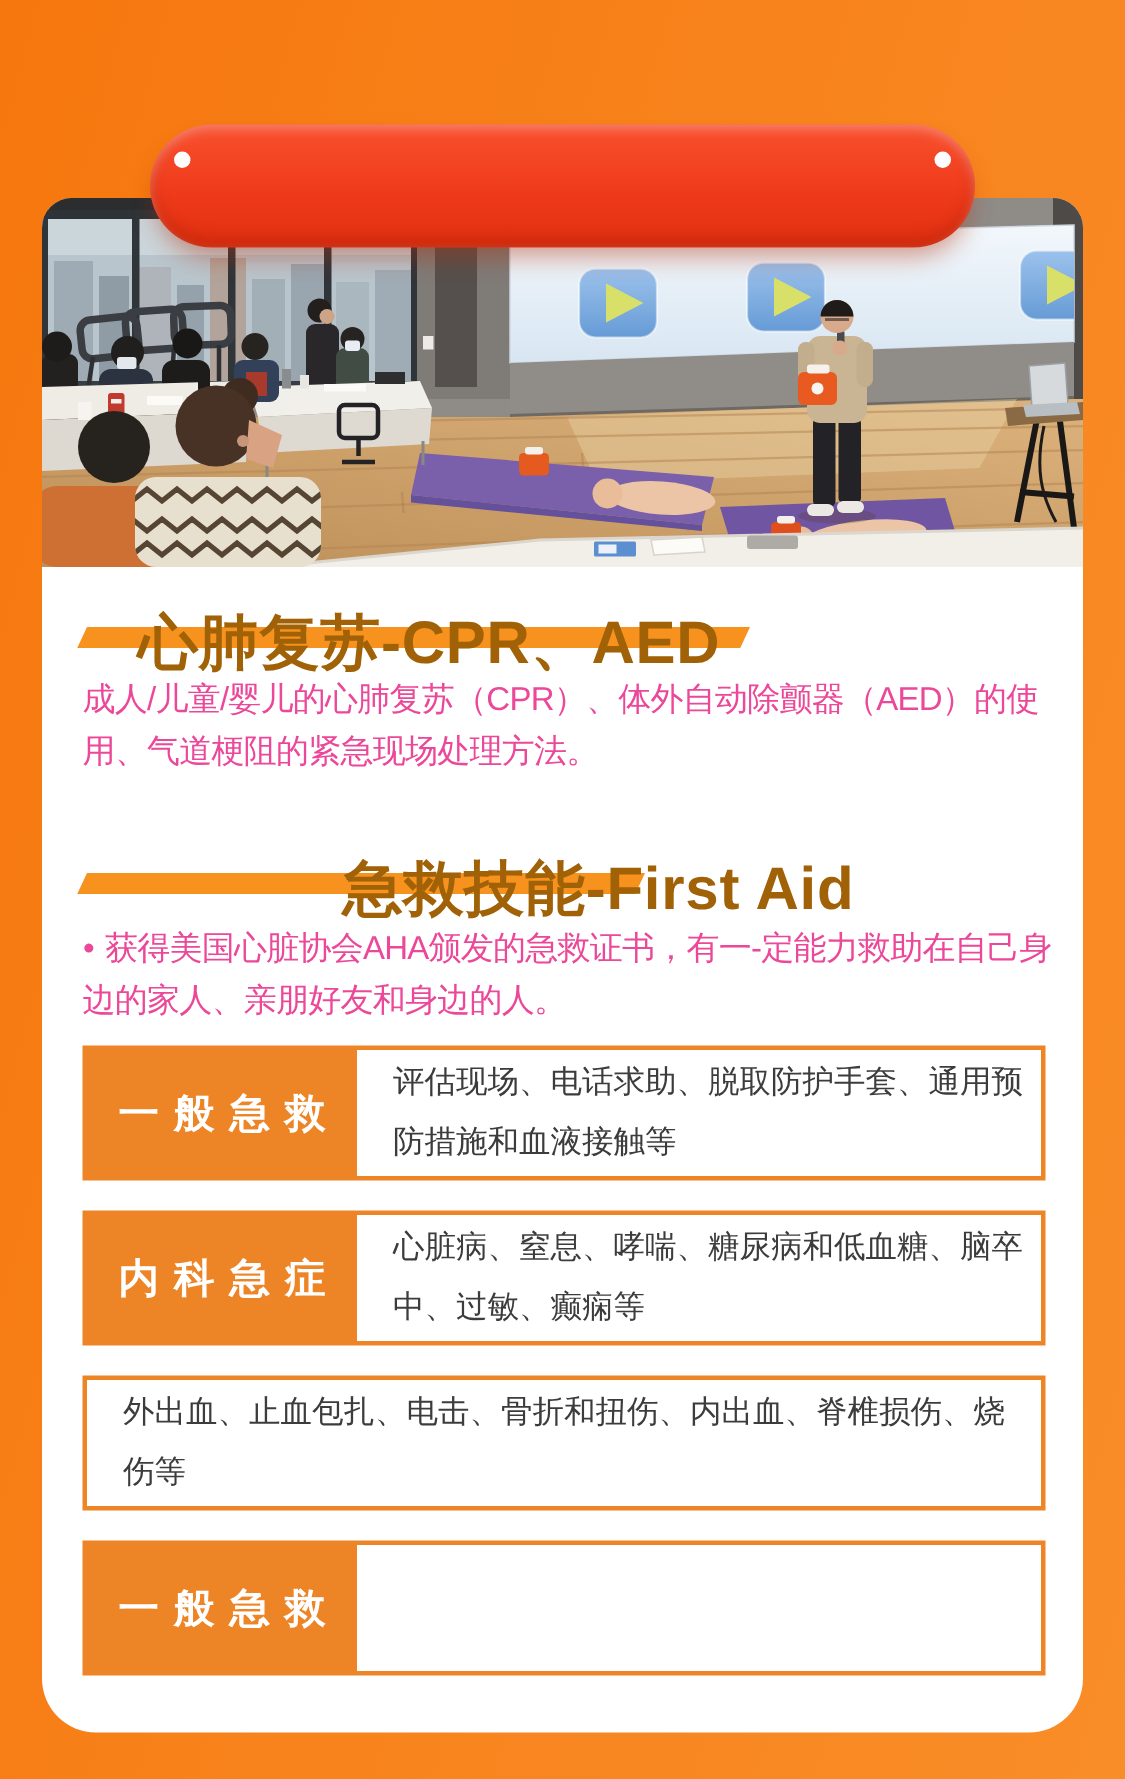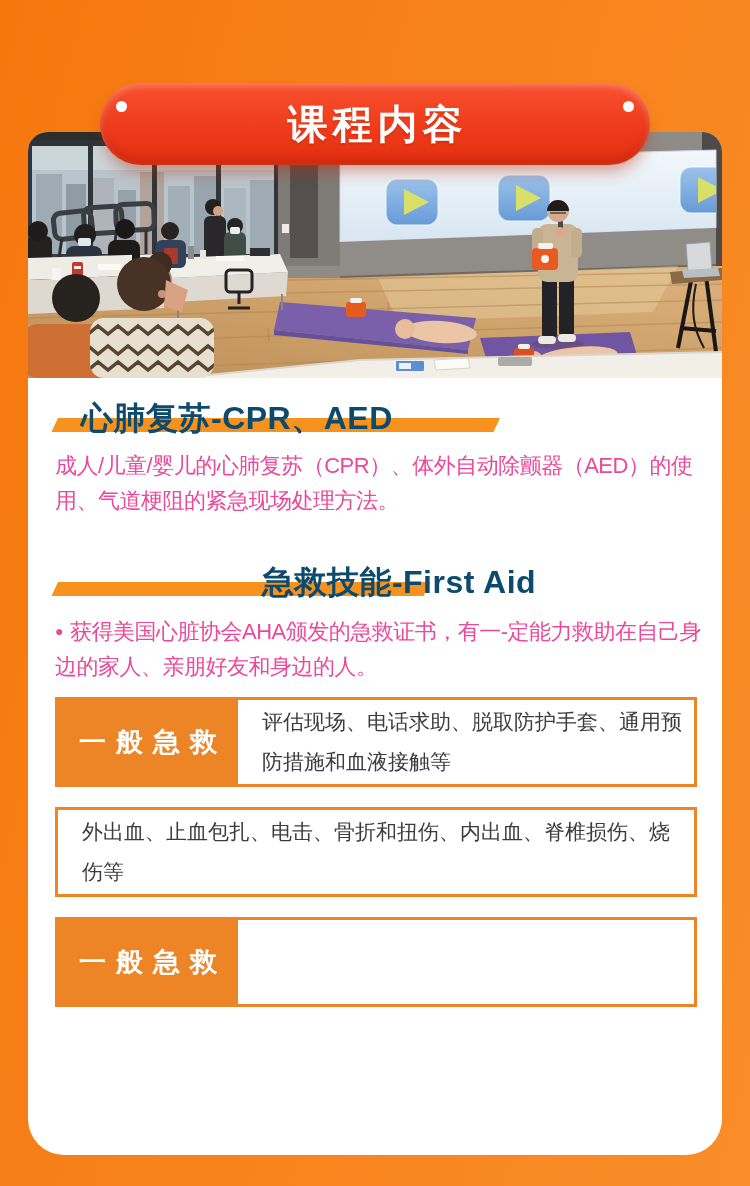--- a/index.html
+++ b/index.html
@@ -31,22 +31,22 @@
   }
   .dot { position:absolute; width:11px; height:11px; border-radius:50%; background:#fff; top:18px; }
   .dot-l { left:16px; } .dot-r { right:16px; }
 
   .heading { position:absolute; left:0; width:100%; }
   .heading .bar {
     position:absolute; left:30px; top:24px; height:14px; background:#F6921D;
     transform:skewX(-25deg); transform-origin:top left;
   }
   .heading h2 {
-    position:relative; z-index:1; margin:5px; padding-left:48px;
-    font-size:32px; line-height:38px; font-weight:bold; color:#0c4a6e; letter-spacing:.5px;
+    position:relative; z-index:1; margin:16px; padding-left:48px;
+    font-size:40px; line-height:38px; font-weight:bold; color:#a16207; letter-spacing:.5px;
   }
   #sec1-heading { top:262px; } #sec1-heading .bar { width:442px; }
   #sec2-heading { top:426px;text-align:center; } #sec2-heading .bar { width:372px; }
 
   .para {
     position:absolute; left:27px; margin:0;
     font-size:22px; line-height:35px; color:#ec4899; letter-spacing:-.5px;
   }
   #para1 { top:316px; width:650px; }
   #para2 { top:482px; width:656px; }
@@ -329,25 +329,28 @@
     <h2>急救技能-First Aid</h2>
   </div>
   <p class="para" id="para2"><span class="bullet">●</span><span>获得美国心脏协会AHA颁发的急救证书，有一-定能力救助在自己身边的家人、亲朋好友和身边的人。</span></p>
 
   <div class="rows">
     <div class="row">
       <div class="row-label">一般急救</div>
       <div class="row-content">评估现场、电话求助、脱取防护手套、通用预防措施和血液接触等</div>
     </div>
     <div class="row">
+      <div class="row-label">内科急症</div>
+      <div class="row-content">心脏病、窒息、哮喘、糖尿病和低血糖、脑卒中、过敏、癫痫等</div>
+    </div>
+    <div class="row">
       <div class="row-content">外出血、止血包扎、电击、骨折和扭伤、内出血、脊椎损伤、烧伤等</div>
     </div>
     <div class="row">
       <div class="row-label">一般急救</div>
     </div>
   </div>
 </div>
 
 <div class="banner">
   <span class="dot dot-l"></span>
-  <span class="banner-title">课程内容</span>
   <span class="dot dot-r"></span>
 </div>
 
 </body></html>

